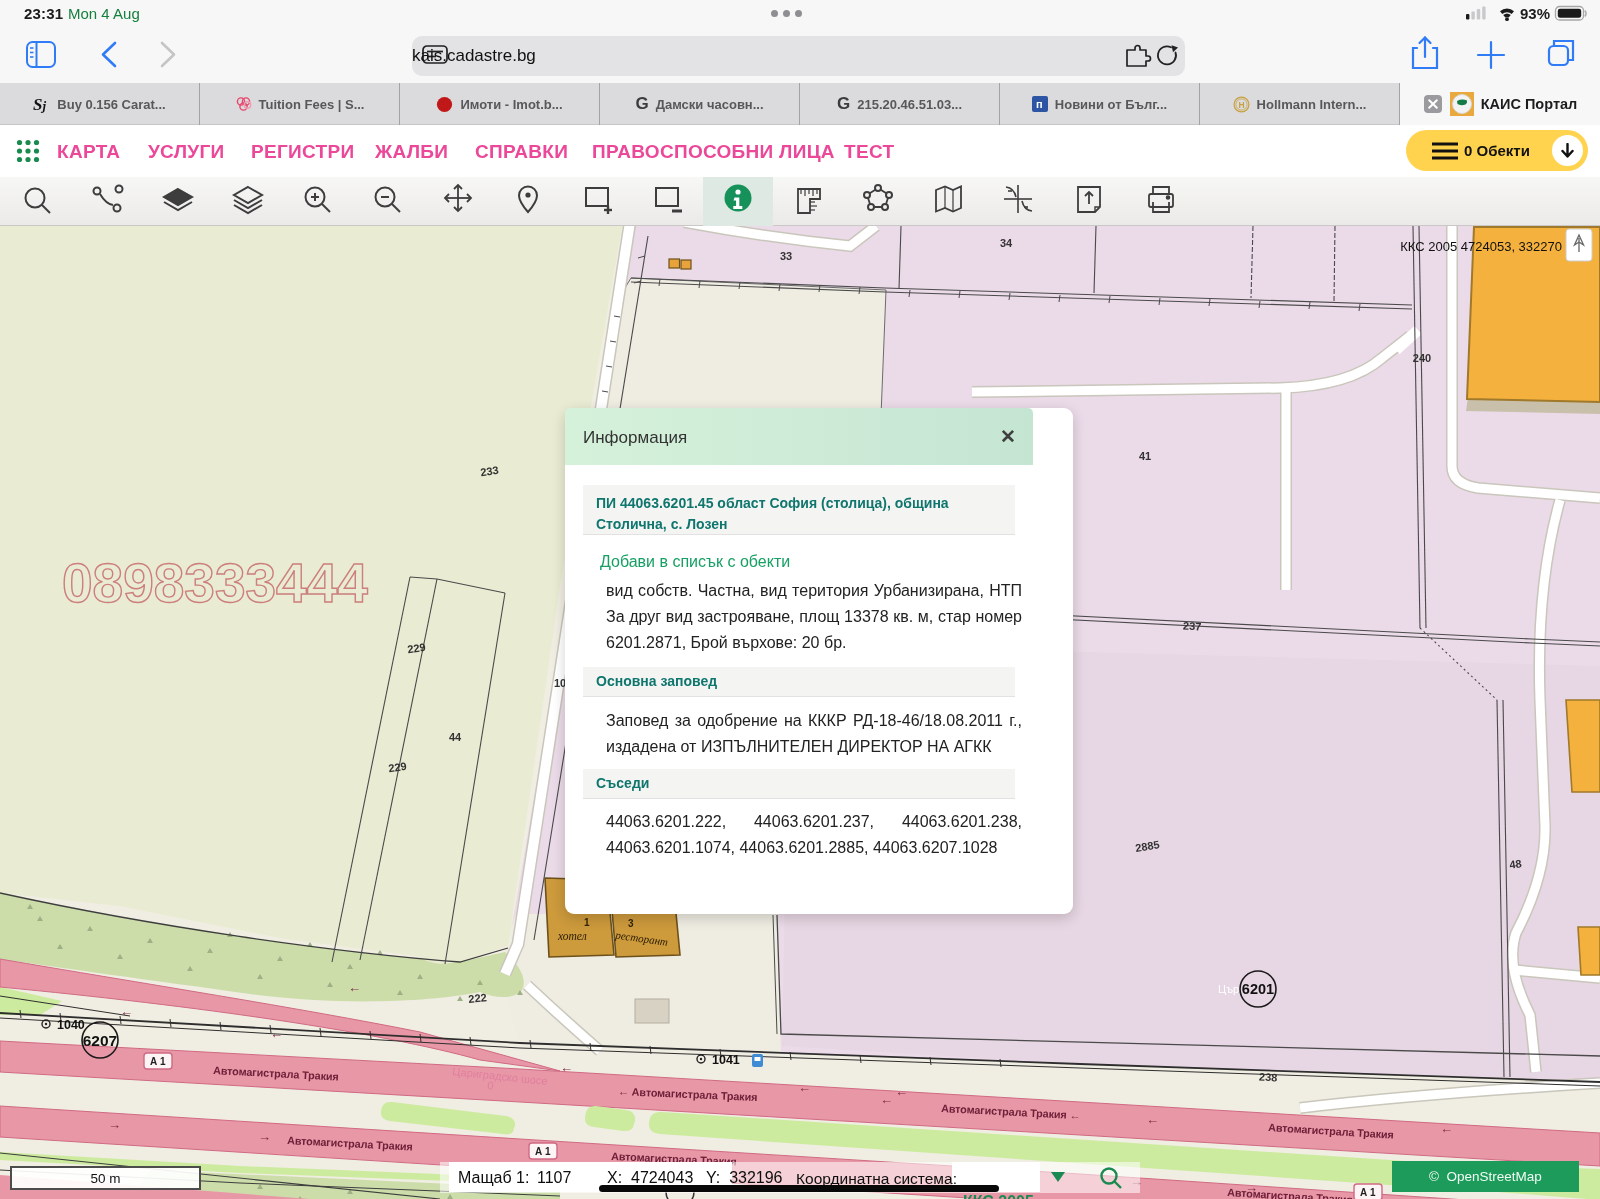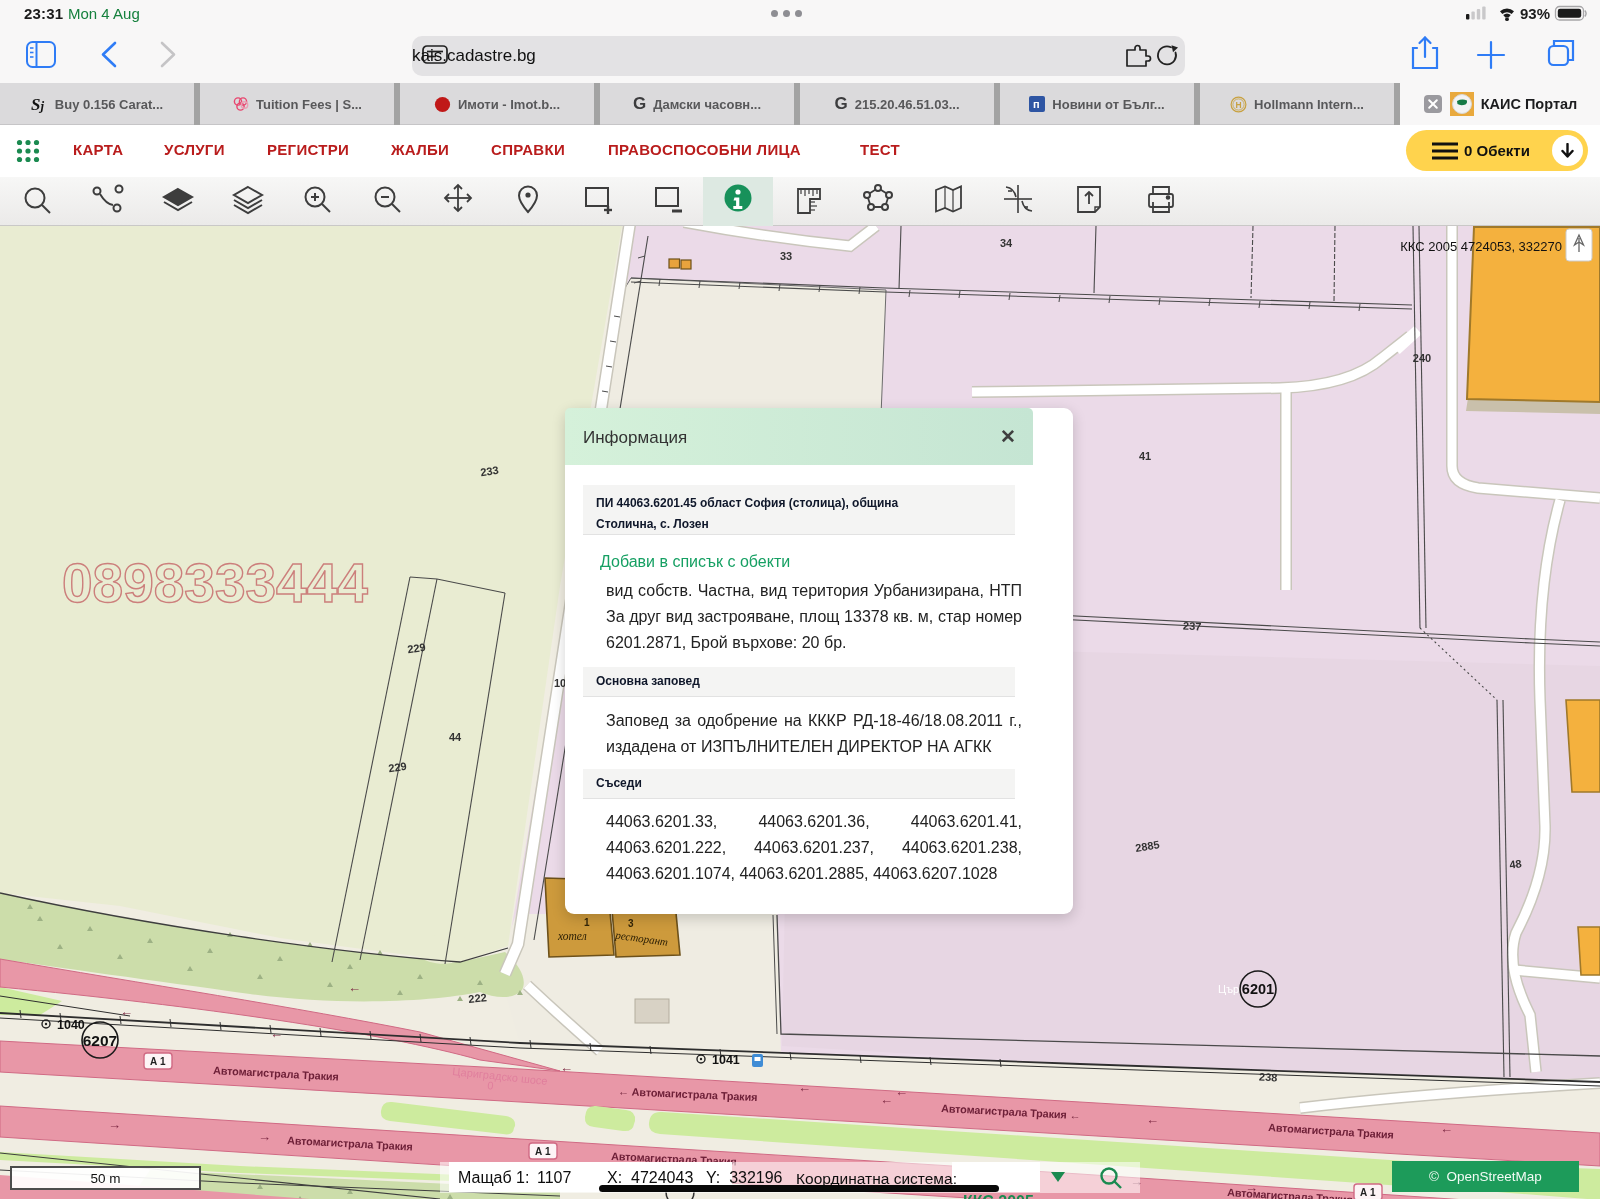--- a/index.html
+++ b/index.html
@@ -14,44 +14,44 @@
   #status .dots { left:771px; top:10px; width:48px; height:8px; }
   .dot { position:absolute; width:7px; height:7px; border-radius:50%; background:#8e8e93; top:0; }
 
   
   #toolbar { left:0; top:27px; width:1600px; height:56px; background:#f8f7f7; }
   #urlfield { left:412px; top:9px; width:773px; height:40px; background:#e3e2e4; border-radius:10px; }
   #urltext { left:0; right:0; top:10px; font-size:17px; color:#111; }
 
   
   #tabs { left:0; top:83px; width:1600px; height:42px; background:#dbdadc; border-bottom:1px solid #c6c5c7; display:flex; }
-  .tab { width:200px; height:42px; border-right:6px solid #a3a3a3; display:flex; align-items:center; justify-content:center; gap:7px; font-size:13px; font-weight:600; color:#58585a; overflow:hidden; white-space:nowrap; }
+  .tab { width:200px; height:42px; border-right:1px solid #a3a3a3; display:flex; align-items:center; justify-content:center; gap:7px; font-size:13px; font-weight:600; color:#58585a; overflow:hidden; white-space:nowrap; }
   .tab.active { background:#f8f7f7; border-right:none; color:#1c1c1e; }
 
   
   #nav { left:0; top:125px; width:1600px; height:52px; background:#ffffff; }
-  .navitem { position:absolute; top:16px; font-size:15px; font-weight:700; color:#b91c1c; letter-spacing:.3px;margin-left:16px; }
+  .navitem { position:absolute; top:16px; font-size:19px; font-weight:700; color:#ec4899; letter-spacing:.3px; }
   #ybtn { position:absolute; left:1406px; top:5px; width:182px; height:41px; background:#ffd34d; border-radius:21px; }
   #ybtn .lbl { position:absolute; left:58px; top:12px; font-size:15px; font-weight:700; color:#111; }
   #ybtn .circ { position:absolute; right:5px; top:5px; width:31px; height:31px; border-radius:50%; background:#fff; }
 
   
   #icobar { left:0; top:177px; width:1600px; height:49px; background:linear-gradient(#f7f7f6,#ebeae9); border-bottom:1px solid #c9c8c7; }
   #icoactive { position:absolute; left:703px; top:0; width:70px; height:49px; background:#dde9e2; }
 
   
   #map { left:0; top:226px; width:1600px; height:973px; }
 
   
   #popup { left:565px; top:408px; width:508px; height:506px; background:#fff; border-radius:9px; box-shadow:0 4px 14px rgba(0,0,0,.18); }
   #popup .hd { position:absolute; left:0; top:0; width:468px; height:57px; background:linear-gradient(90deg,#d5f1da,#c5e5d3); border-radius:5px 5px 0 0; }
   #popup .hd .t { position:absolute; left:18px; top:20px; font-size:17px; color:#333; }
   #popup .hd .x { position:absolute; right:17px; top:17px; font-size:19px; font-weight:700; color:#3f3f3f; }
   .pbox { position:absolute; left:18px; width:432px; background:#f4f4f3; border-bottom:1px solid #e2e2e2; }
-  .pbox .bt { font-size:12px; font-weight:700; color:#0f172a; line-height:21px; padding:8px 13px 7px; }
+  .pbox .bt { font-size:14px; font-weight:700; color:#0f766e; line-height:21px; padding:8px 13px 7px; }
   #plink { position:absolute; left:35px; top:145px; font-size:16px; color:#16a063; }
   .ptxt { position:absolute; left:35px; width:416px; font-size:16px; color:#222; line-height:26px;margin-left:6px; }
   .jl { text-align:justify; height:26px; overflow:hidden; }
   .jl:after { content:""; display:inline-block; width:100%; }
 
   
   #scalebar { left:10px; top:1166px; width:191px; height:24px; background:rgba(255,255,255,.92); border:2px solid #4c4c4c; font-size:13.5px; color:#111; text-align:center; line-height:21px; }
   #bbar { left:440px; top:1162px; width:700px; height:31px; background:rgba(255,255,255,.55); }
   #bwhite1 { left:449px; top:1162px; width:283px; height:30px; background:#fff; }
   #bwhite2 { left:952px; top:1162px; width:88px; height:30px; background:#fff; }
@@ -590,21 +590,20 @@
       <div class="bt" style="padding:4px 13px;">Основна заповед</div>
     </div>
     <div class="ptxt" style="top:300px;">
       <div class="jl">Заповед за одобрение на КККР РД-18-46/18.08.2011 г.,</div>
       <div>издадена от ИЗПЪЛНИТЕЛЕН ДИРЕКТОР НА АГКК</div>
     </div>
     <div class="pbox" style="top:361px; height:30px;">
       <div class="bt" style="padding:4px 13px;">Съседи</div>
     </div>
     <div class="ptxt" style="top:401px;">
-      <div class="jl">44063.6201.33, 44063.6201.36, 44063.6201.41,</div>
       <div class="jl">44063.6201.222, 44063.6201.237, 44063.6201.238,</div>
       <div>44063.6201.1074, 44063.6201.2885, 44063.6207.1028</div>
     </div>
   </div>
 
   <div class="abs" id="scalebar">50 m</div>
   <div class="abs" id="bbar"></div>
   <div class="abs" id="bwhite1"></div>
   <div class="abs" id="bwhite2"></div>
   <div class="btxt" style="left:458px;">Мащаб 1:</div>

